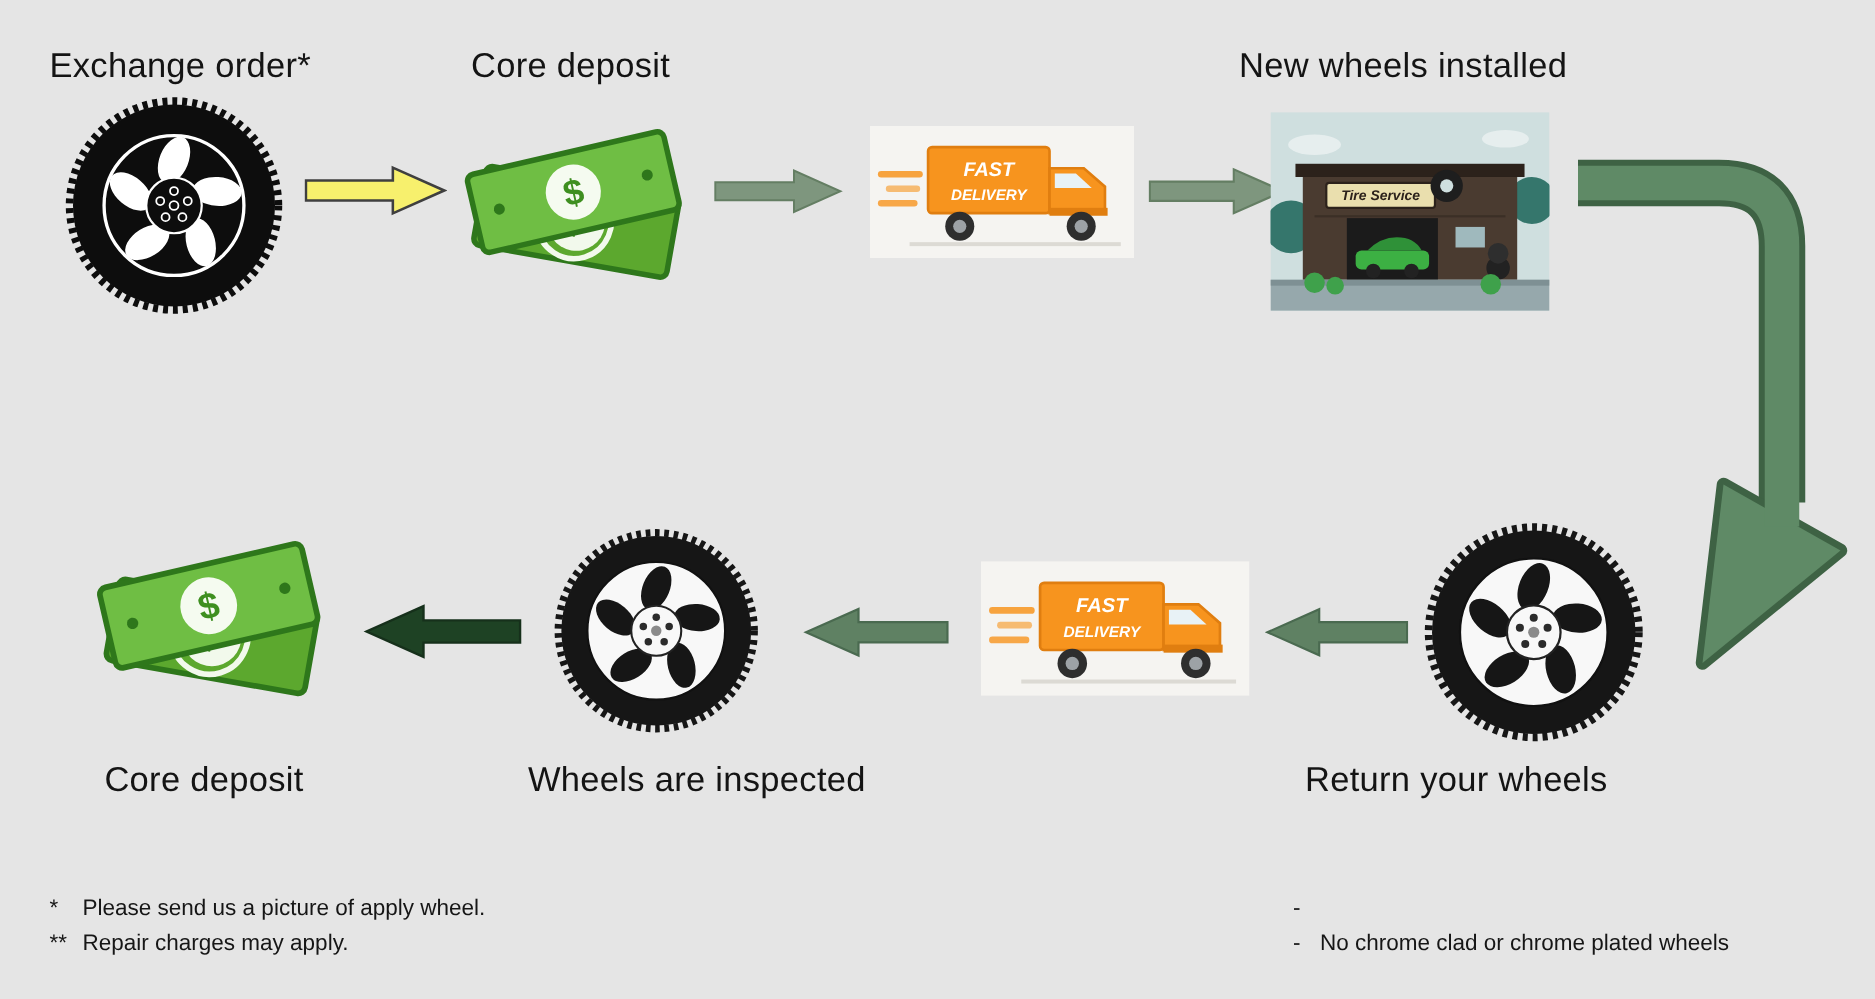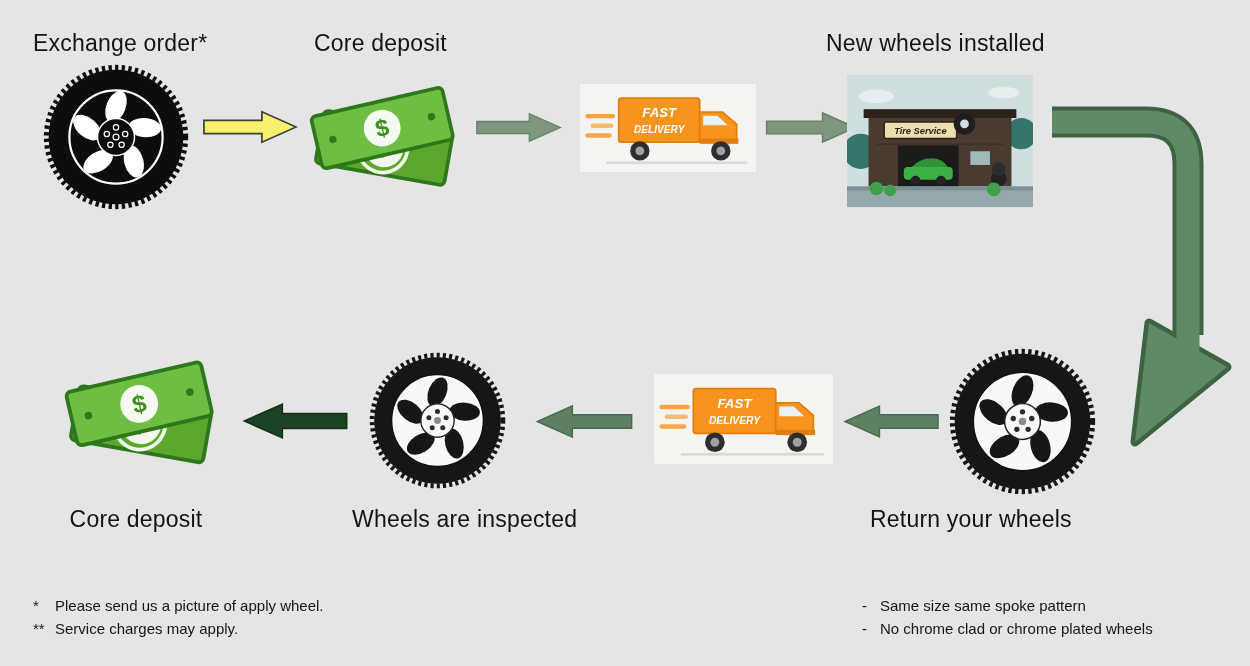--- a/index.html
+++ b/index.html
@@ -320,28 +320,27 @@
   <div class="label l-inspected">Wheels are inspected</div>
   <div class="label l-return">Return your wheels</div>
 
   <div class="fn fn-left-pos">
     <div class="fn-row">
       <span class="fn-marker">*</span>
       <span>Please send us a picture of apply wheel.</span>
     </div>
     <div class="fn-row">
       <span class="fn-marker">**</span>
-      <span>Service charges may apply.</span>
+      <span>Repair charges may apply.</span>
     </div>
   </div>
 
   <div class="fn fn-right-pos">
     <div class="fn-row">
       <span class="fn-marker">-</span>
-      <span>Same size same spoke pattern</span>
     </div>
     <div class="fn-row">
       <span class="fn-marker">-</span>
       <span>No chrome clad or chrome plated wheels</span>
     </div>
   </div>
 
 </div>
 
 </body></html>

